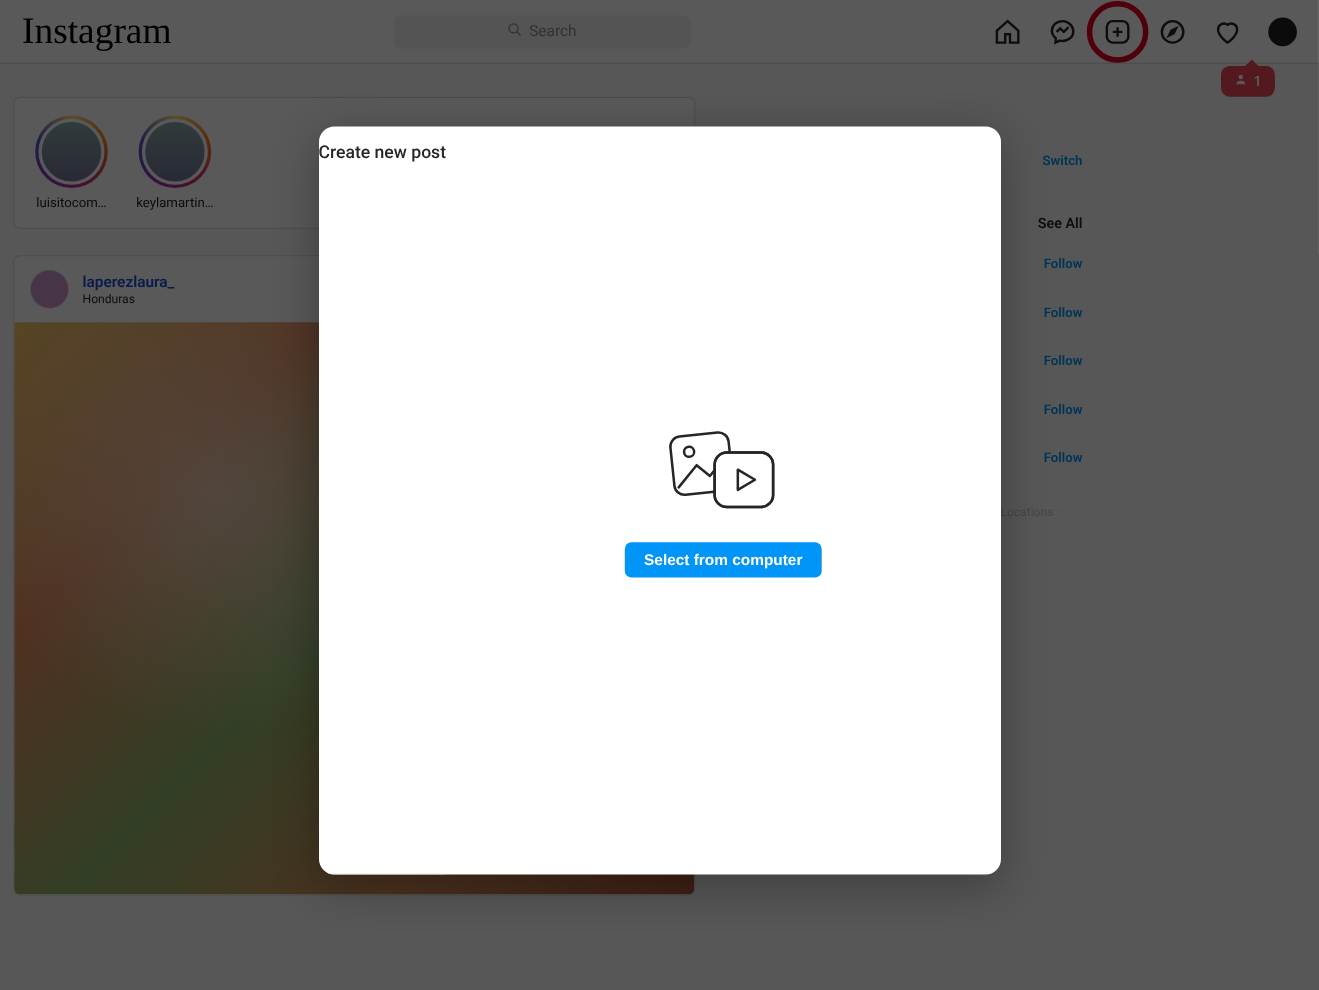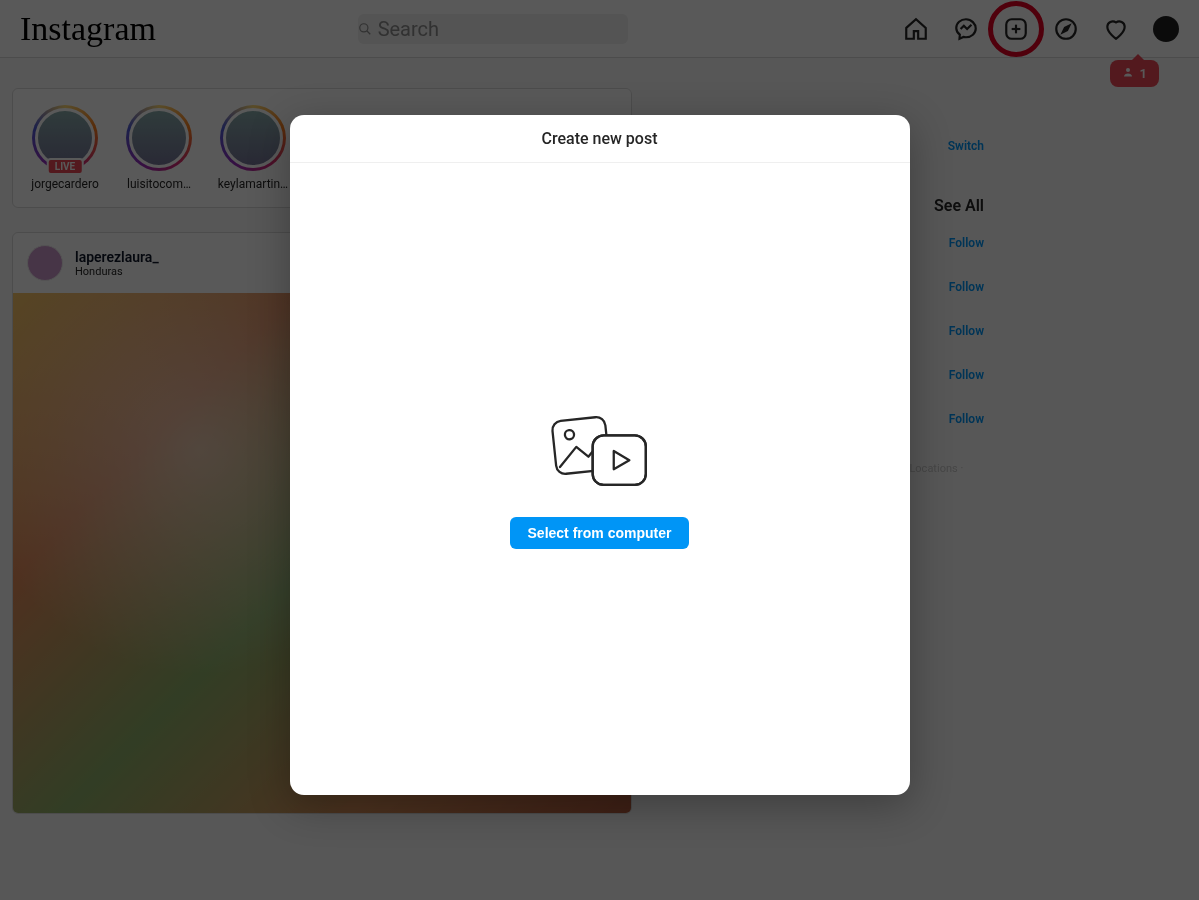--- a/index.html
+++ b/index.html
@@ -26,22 +26,23 @@
     font-weight: 500;
     margin-right: 64px;
   }
   .search {
     flex: 0 0 270px;
     height: 30px;
     background: #efefef;
     border-radius: 6px;
     display: flex;
     align-items: center;
+    justify-content: center;
     color: #8e8e8e;
-    font-size: 20px;
+    font-size: 14px;
     gap: 6px;
     margin: 0 auto;
   }
   .nav-icons {
     margin-left: auto;
     display: flex;
     align-items: center;
     gap: 24px;
   }
   .nav-icon {
@@ -133,58 +134,58 @@
   }
   .post-header {
     display: flex; align-items: center; gap: 12px;
     padding: 12px 14px;
   }
   .post-header .pavatar {
     width: 36px; height: 36px; border-radius: 50%; background: #c9c;
     border: 1px solid #eee;
   }
   .post-header .meta { display: flex; flex-direction: column; }
-  .post-header .uname { font-weight: 600; font-size: 14px; color: #0f172a; }
+  .post-header .uname { font-weight: 600; font-size: 14px; color: #1d4ed8; }
   .post-header .loc { font-size: 11px; color: #262626; }
   .post-image {
     width: 100%;
     height: 520px;
     background:
       radial-gradient(circle at 30% 30%, rgba(255,255,255,.5), transparent 40%),
       linear-gradient(135deg, #f7c66a 0%, #e38b5a 25%, #8fb06a 50%, #d8905a 75%, #b35b3e 100%);
   }
   
   .side-user { display: flex; align-items: center; gap: 14px; margin-bottom: 22px; }
   .side-user .big-avatar { width: 56px; height: 56px; border-radius:50%; background:#9ab; }
   .side-user .names .u { font-weight:600; font-size:14px; color:#262626;}
   .side-user .names .n { font-size:14px; color:#8e8e8e;}
   .switch { margin-left:auto; color:#0095f6; font-size:12px; font-weight:600; }
   .sugg-head { display:flex; justify-content:space-between; color:#8e8e8e; font-size:14px; font-weight:600; margin-bottom:12px; }
-  .sugg-head .see { color:#262626; font-size:16px; }
+  .sugg-head .see { color:#262626; font-size:13px; }
   .sugg-item { display:flex; align-items:center; gap:12px; margin-bottom:12px; }
   .sugg-item .sa { width:32px; height:32px; border-radius:50%; background:#ccc; }
   .sugg-item .si-names .su { font-weight:600; font-size:14px; color:#262626; }
   .sugg-item .si-names .sf { font-size:12px; color:#8e8e8e; }
   .follow { margin-left:auto; color:#0095f6; font-size:12px; font-weight:600; }
   .footer-links { margin-top:24px; font-size:11px; color:#c7c7c7; line-height:1.8; }
   .copyright { margin-top:18px; font-size:11px; color:#c7c7c7; text-transform:uppercase; }
   
   .overlay {
     position:absolute; inset:0;
     background: rgba(0,0,0,.65);
     display:flex; align-items:flex-start; justify-content:center;
     padding-top:115px;
   }
   .modal {
     width: 620px;
     height: 680px;
     background:#fff;
     border-radius:14px;
     overflow:hidden;
-    display:flex; flex-direction:column;
+    display:flex; flex-direction:row;
     box-shadow: 0 10px 40px rgba(0,0,0,.3);
   }
   .modal-title {
     text-align:center;
     font-size:16px;
     font-weight:500;
     color:#262626;
     padding:14px 0;
     border-bottom:1px solid #efefef;
   }
@@ -266,27 +267,20 @@
         <circle cx="12" cy="8" r="4"></circle>
         <path d="M4 21c0-4 4-6 8-6s8 2 8 6"></path>
       </svg>
   </span>
   <span>1</span>
 </div>
 
 <div class="main">
   <div class="feed">
     <div class="stories">
-      <div class="story">
-        <div class="story-ring">
-            <div class="inner"></div>
-            <div class="live-badge">LIVE</div>
-          </div>
-        <div class="story-label">jorgecardero</div>
-      </div>
       <div class="story">
         <div class="story-ring">
             <div class="inner"></div>
           </div>
         <div class="story-label">luisitocom…</div>
       </div>
       <div class="story">
         <div class="story-ring">
             <div class="inner"></div>
           </div>

